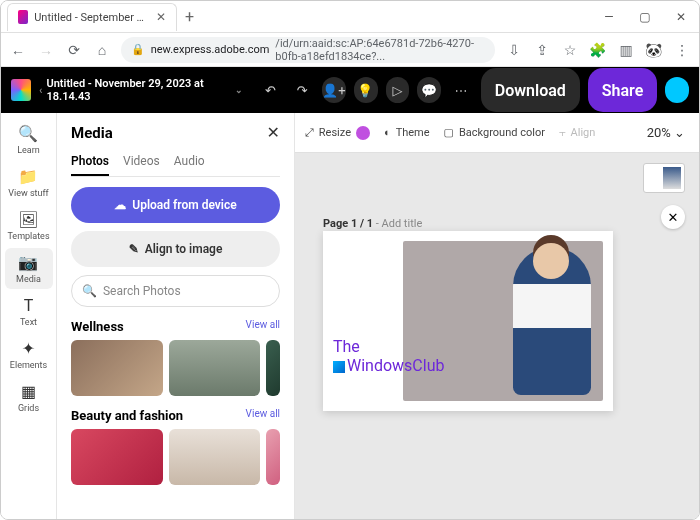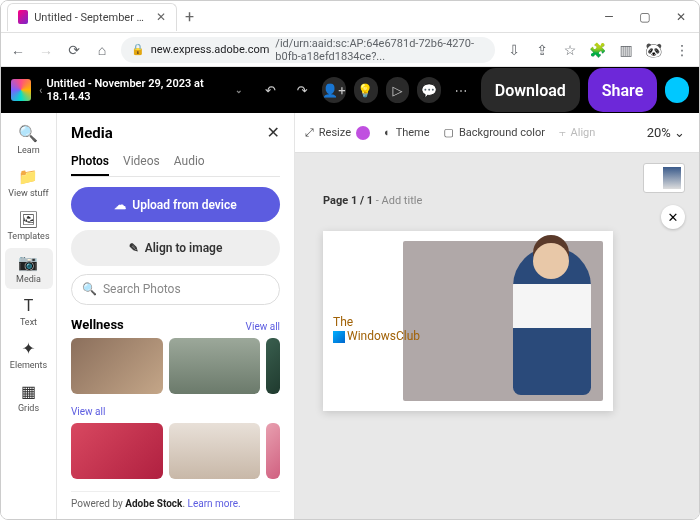--- a/index.html
+++ b/index.html
@@ -36,21 +36,21 @@
 .panel-h{display:flex;align-items:center;justify-content:space-between;margin-bottom:6px}
 .panel-h h2{font-size:15px;font-weight:700}
 .closep{font-size:16px;color:#333}
 .ptabs{display:flex;gap:14px;border-bottom:1px solid #e5e5e5;margin-bottom:10px}
 .ptabs .pt{font-size:12px;padding:6px 0;color:#777}
 .ptabs .pt.active{color:#000;font-weight:600;border-bottom:2px solid #000}
 .bigbtn{height:36px;border-radius:18px;display:flex;align-items:center;justify-content:center;gap:6px;font-size:12px;font-weight:600;margin-bottom:8px}
 .bigbtn.primary{background:#5c5ce0;color:#fff}
 .bigbtn.secondary{background:#eee;color:#333}
 .searchbox{height:32px;border:1px solid #ddd;border-radius:16px;display:flex;align-items:center;padding:0 10px;gap:6px;font-size:12px;color:#888;margin-bottom:12px}
-.section-h{display:flex;justify-content:space-between;align-items:flex-end;margin-bottom:6px}
+.section-h{display:flex;justify-content:space-between;align-items:flex-start;margin-bottom:6px}
 .section-h h3{font-size:13px;font-weight:700}
 .viewall{font-size:10px;color:#5c5ce0}
 .thumbs{display:flex;gap:6px;margin-bottom:12px}
 .thumb{flex:1;height:56px;border-radius:6px}
 .t1{background:linear-gradient(135deg,#8b6f5c,#c4a688)}
 .t2{background:linear-gradient(180deg,#9ca89a,#6b7a6b)}
 .t3{background:linear-gradient(135deg,#3a5f4f,#1f3a2e);width:14px;flex:none}
 .t4{background:linear-gradient(135deg,#d84860,#b02040)}
 .t5{background:linear-gradient(180deg,#e8e0d8,#c8b8a8)}
 .t6{background:linear-gradient(135deg,#e8a0b0,#d06080);width:14px;flex:none}
@@ -58,28 +58,28 @@
 .powered b{color:#222}
 .powered a{color:#5c5ce0;text-decoration:none}
 .canvas{flex:1;background:#e8e8e8;display:flex;flex-direction:column;position:relative;overflow:hidden}
 .ctoolbar{height:40px;background:#fff;border-bottom:1px solid #e0e0e0;display:flex;align-items:center;padding:0 10px;gap:14px;font-size:11px;color:#444}
 .ctb{display:flex;align-items:center;gap:5px}
 .badge{width:14px;height:14px;border-radius:7px;background:#c050e0;display:inline-block}
 .zoom{margin-left:auto;font-size:13px;color:#333;padding-right:4px}
 .align{color:#bbb}
 .minimap{position:absolute;top:50px;right:14px;width:42px;height:30px;background:#fff;border:1px solid #ccc;border-radius:3px}
 .minimap::after{content:"";position:absolute;right:3px;top:3px;width:18px;height:22px;background:linear-gradient(180deg,#3a5a8a,#ddd)}
-.pagelbl{position:absolute;top:81px;left:28px;font-size:11px;color:#333}
+.pagelbl{position:absolute;top:104px;left:28px;font-size:11px;color:#333}
 .pagelbl .sub{color:#888}
 .closebtn{position:absolute;top:92px;right:14px;width:24px;height:24px;border-radius:12px;background:#fff;box-shadow:0 1px 3px rgba(0,0,0,.2);display:flex;align-items:center;justify-content:center;font-size:13px}
 .page{position:absolute;top:118px;left:28px;width:290px;height:180px;background:#fff;box-shadow:0 2px 8px rgba(0,0,0,.15)}
 .img{position:absolute;top:10px;left:80px;width:200px;height:160px;background:#b0a8a8;border-radius:2px}
 .char{position:absolute;right:12px;top:6px;width:78px;height:148px;background:linear-gradient(180deg,#2a4a7a 0%,#2a4a7a 25%,#f5f5f5 25%,#f5f5f5 55%,#2a4a7a 55%,#2a4a7a 100%);border-radius:40px 40px 8px 8px}
 .char::before{content:"";position:absolute;top:-4px;left:20px;width:36px;height:36px;background:#e8c8a8;border-radius:50%;box-shadow:0 -8px 0 #5a3a2a}
-.wm{position:absolute;left:10px;top:84px;font-size:12px;color:#a16207;line-height:1.2}
+.wm{position:absolute;left:10px;top:106px;font-size:16px;color:#6d28d9;line-height:1.2}
 .wm .sq{display:inline-block;width:12px;height:12px;background:linear-gradient(135deg,#00b0ff,#0066cc);vertical-align:middle;margin-right:2px}
 </style>
 </head>
 <body>
 
 <div class="titlebar">
   <div class="tab">
     <span class="favicon"></span>
     <span class="title">Untitled - September 29, 2023 a</span>
     <span class="x">✕</span>
@@ -189,29 +189,27 @@
     <div class="section-h">
       <h3>Wellness</h3>
       <span class="viewall">View all</span>
     </div>
     <div class="thumbs">
       <div class="thumb t1"></div>
       <div class="thumb t2"></div>
       <div class="thumb t3"></div>
     </div>
     <div class="section-h">
+      <h3>Beauty and fashion</h3>
       <span class="viewall">View all</span>
     </div>
     <div class="thumbs">
       <div class="thumb t4"></div>
       <div class="thumb t5"></div>
       <div class="thumb t6"></div>
-    </div>
-    <div class="powered">
-      <span>Powered by </span><b>Adobe Stock</b><span>. </span><a>Learn more.</a>
     </div>
   </div>
 
   <div class="canvas">
     <div class="ctoolbar">
       <div class="ctb">
           <span>⤢</span>
           <span>Resize</span>
           <span class="badge"></span>
         </div>

